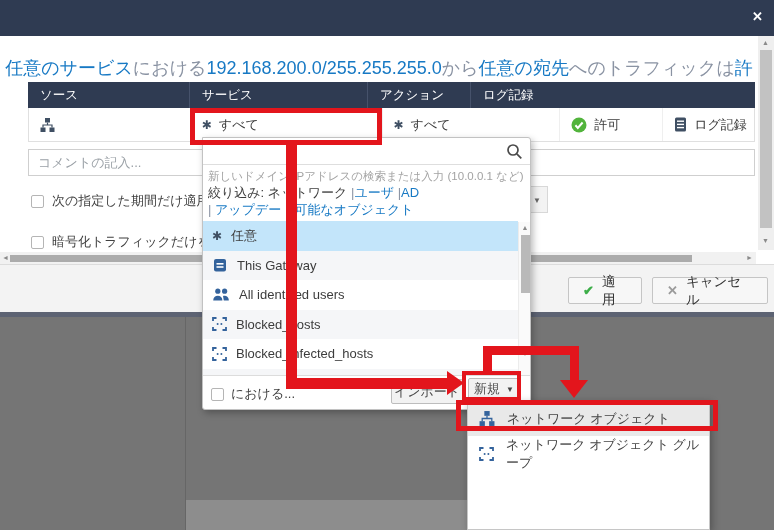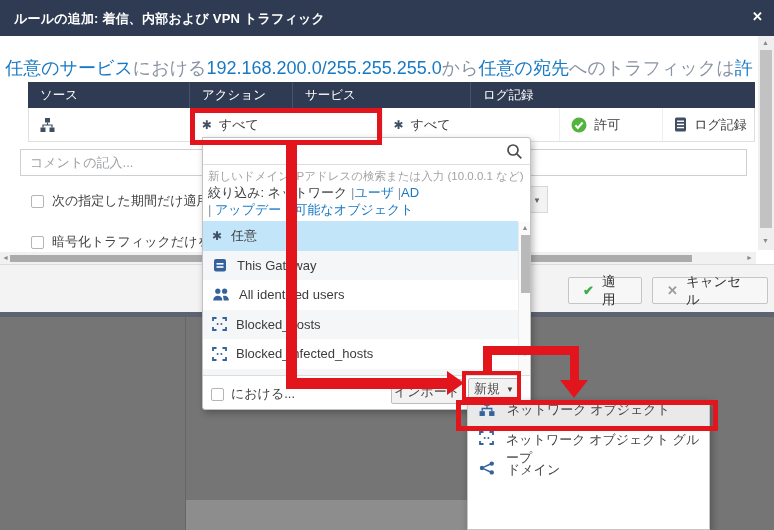--- a/index.html
+++ b/index.html
@@ -17,21 +17,21 @@
   .con { color:#8a93a3; }
 
   .tbl-header { position:absolute; left:28px; top:82px; width:727px; height:26px; background:#2f3b52; display:flex; }
   .th { color:#ffffff; font-size:12.5px; line-height:26px; padding-left:12px; border-right:1px solid #46526b; }
   .th:last-child { border-right:none; }
   .tbl-row { position:absolute; left:28px; top:108px; width:727px; height:34px; background:#fff; border:1px solid #e0e0e0; border-top:none; display:flex; }
   .td { display:flex; align-items:center; gap:7px; padding-left:11px; font-size:13px; color:#3a3a3a; border-right:1px solid #efefef; }
   .td:last-child { border-right:none; }
   .c0 { width:162px; } .c1 { width:192px; } .c2 { width:178px; } .c3 { width:103px; } .c4 { width:91px; }
 
-  .comment { position:absolute; left:20px; top:149px; width:727px; height:27px; border:1px solid #cfcfcf; font-size:13px; color:#444; padding:0 9px; background:#fff; outline:none; font-family:"Liberation Sans", sans-serif; }
+  .comment { position:absolute; left:28px; top:149px; width:727px; height:27px; border:1px solid #cfcfcf; font-size:13px; color:#444; padding:0 9px; background:#fff; outline:none; font-family:"Liberation Sans", sans-serif; }
   .comment::placeholder { color:#9aa0a6; opacity:1; }
 
   .cb { display:inline-block; width:13px; height:13px; background:#fff; border:1px solid #b5b5b5; border-radius:2px; flex:none; }
   .chk-row { position:absolute; display:flex; align-items:center; gap:8px; font-size:13px; color:#3f3f3f; }
   .period-dd { position:absolute; left:424px; top:186px; width:124px; height:27px; background:#f3f3f3; border:1px solid #d8d8d8; }
   .period-dd .caret { position:absolute; right:6px; top:9px; font-size:8px; color:#666; }
 
   
   .vscroll { position:absolute; left:758px; top:36px; width:16px; height:214px; background:#efefef; }
   .vthumb { position:absolute; left:2px; top:14px; width:12px; height:178px; background:#c2c2c2; }
@@ -66,21 +66,21 @@
   .pthumb { position:absolute; left:1.5px; top:13px; width:9px; height:58px; background:#b9b9b9; }
   .pfoot { position:absolute; left:0; top:237px; width:327px; height:34px; border-top:1px solid #dcdcdc; }
   .pfoot .exc { position:absolute; left:8px; top:9px; display:flex; align-items:center; gap:7px; font-size:13px; color:#3f3f3f; }
   .sbtn { position:absolute; background:#f2f2f2; border:1px solid #bdbdbd; border-radius:2px; font-size:13px; color:#4a4a4a; display:flex; align-items:center; justify-content:center; gap:6px; cursor:pointer; }
   .import-btn { left:188px; top:3px; width:72px; height:25px; }
   .new-btn { left:265px; top:2px; width:52px; height:22px; }
   .new-btn .caret { font-size:8px; color:#444; }
 
   
   .submenu { position:absolute; left:467px; top:400px; width:243px; height:130px; background:#ffffff; border:1px solid #c6c6c6; box-shadow:2px 3px 8px rgba(0,0,0,.3); z-index:30; overflow:hidden; }
-  .mitem { height:30px; display:flex; gap:12px; padding-left:11px; font-size:13px; color:#444; cursor:pointer; background:#fff; }
+  .mitem { height:35px; display:flex; align-items:center; gap:12px; padding-left:11px; font-size:13px; color:#444; cursor:pointer; background:#fff; }
   .mitem.hl { background:#e9e9e9; }
 
   
   .ann { position:absolute; z-index:50; }
   .rbox { border:5px solid #e3151c; }
   .rfill { background:#e3151c; }
   .boxA { left:190px; top:108px; width:192px; height:37px; }
   .vline { left:286px; top:143px; width:11px; height:241px; }
   .hbar { left:286px; top:378px; width:162px; height:11px; }
   .rhead { left:447px; top:371px; width:0; height:0; border-top:12px solid transparent; border-bottom:12px solid transparent; border-left:17px solid #e3151c; }
@@ -99,32 +99,31 @@
 
 <div id="screen">
 
   <div class="dim-strip"></div>
   <div class="dim-seam"></div>
   <div class="dim-light"></div>
 
   <div class="dialog">
 
     <div class="titlebar">
-      <span class="title">ルールの追加: 着信、内部および VPN トラフィック</span>
       <span class="close-btn">✕</span>
     </div>
 
     <div class="sentence">
       <span class="lnk">任意のサービス</span><span class="con">における</span><span class="lnk">192.168.200.0/255.255.255.0</span><span class="con">から</span><span class="lnk">任意の宛先</span><span class="con">へのトラフィックは</span><span class="lnk">許可</span><span class="con">して</span><span class="lnk">ログ記録</span>
     </div>
 
     <div class="tbl-header">
       <div class="th c0">ソース</div>
+      <div class="th c2">サービス</div>
       <div class="th c3">アクション</div>
-      <div class="th c2">サービス</div>
       <div class="th c4">ログ記録</div>
     </div>
 
     <div class="tbl-row">
       <div class="td c0">
         <svg width="15" height="14" viewBox="0 0 15 14">
             <rect x="5" y="0" width="5" height="4.5" fill="#3f4f63"></rect>
             <path d="M7.5 4.5v2.5M3 9.5V7h9v2.5" stroke="#3f4f63" stroke-width="1.2" fill="none"></path>
             <rect x="0.5" y="9.5" width="5" height="4.5" fill="#3f4f63"></rect>
             <rect x="9.5" y="9.5" width="5" height="4.5" fill="#3f4f63"></rect>
@@ -299,29 +298,20 @@
       <svg width="15" height="14" viewBox="0 0 15 14" fill="none" stroke="#34639c" stroke-width="1.8">
           <path d="M1 4V1h3.5"></path>
           <path d="M10.5 1H14v3"></path>
           <path d="M14 10v3h-3.5"></path>
           <path d="M4.5 13H1v-3"></path>
           <circle cx="5.6" cy="7" r="1" fill="#34639c" stroke="none"></circle>
           <circle cx="9.4" cy="7" r="1" fill="#34639c" stroke="none"></circle>
         </svg>
       <span>ネットワーク オブジェクト グループ</span>
     </div>
-    <div class="mitem">
-      <svg width="16" height="14" viewBox="0 0 16 14">
-          <circle cx="3" cy="7" r="2.2" fill="#34639c"></circle>
-          <circle cx="12.8" cy="2.6" r="2.2" fill="#34639c"></circle>
-          <circle cx="12.8" cy="11.4" r="2.2" fill="#34639c"></circle>
-          <path d="M4.8 6.1L11 3.2M4.8 7.9L11 10.8" stroke="#34639c" stroke-width="1.5"></path>
-        </svg>
-      <span>ドメイン</span>
-    </div>
   </div>
 
   <div class="ann rbox boxA"></div>
   <div class="ann rfill vline"></div>
   <div class="ann rfill hbar"></div>
   <div class="ann rhead"></div>
   <div class="ann rbox boxB"></div>
   <div class="ann rfill elv1"></div>
   <div class="ann rfill elh"></div>
   <div class="ann rfill elv2"></div>

